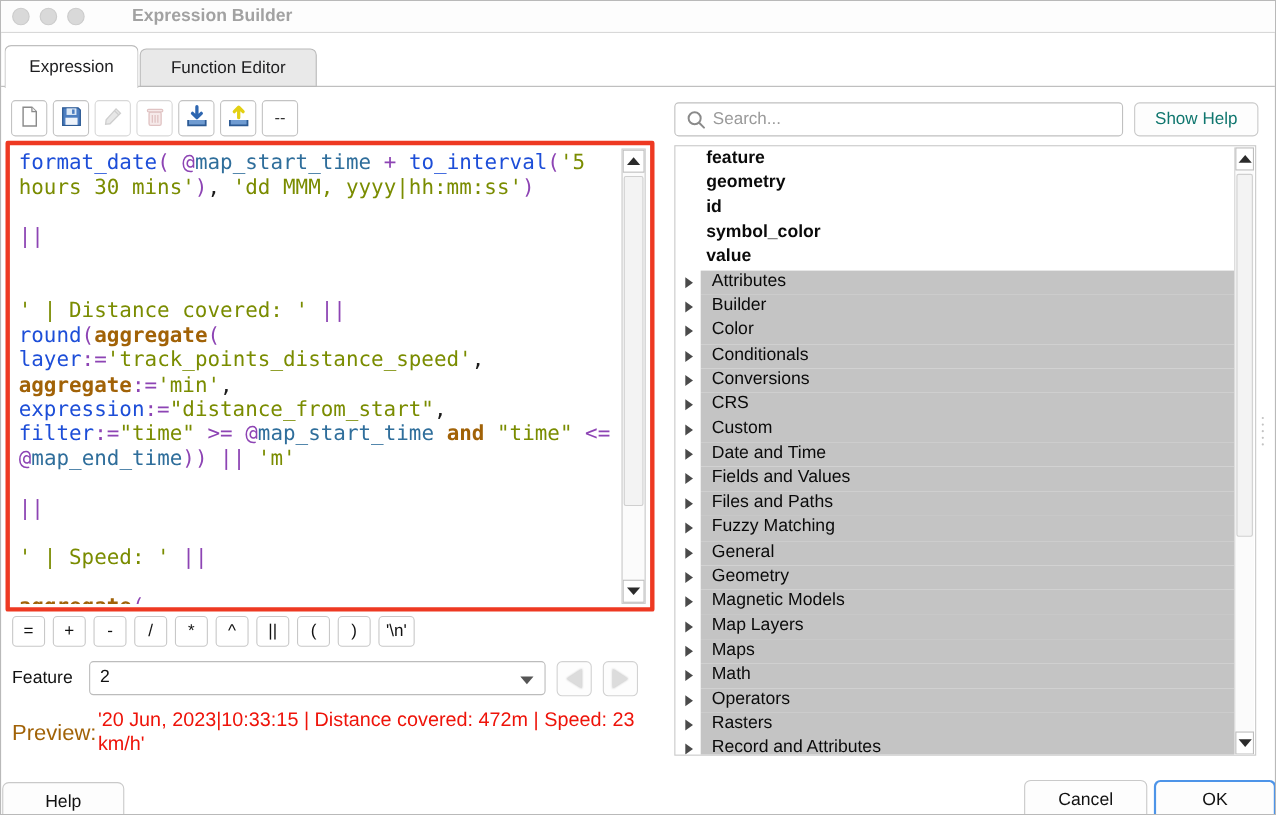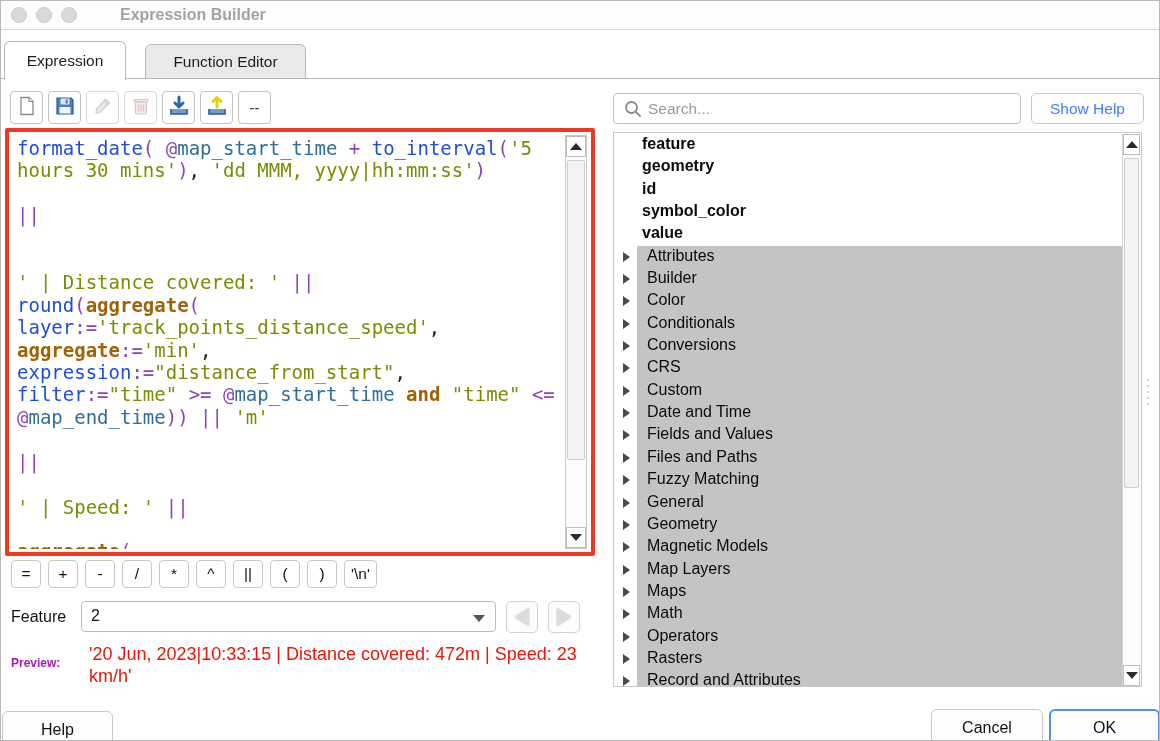--- a/index.html
+++ b/index.html
@@ -8,21 +8,21 @@
 
   
   #titlebar { position:absolute; left:0; top:0; width:100%; height:29px; background:#fdfdfd; border-bottom:1px solid #d8d8d8; }
   .tlight { position:absolute; top:6px; width:16px; height:16px; border-radius:50%; background:#d9d9d9; border:1px solid #cccccc; }
   #title-text { position:absolute; left:103px; top:5px; font-size:16px; font-weight:bold; color:#a2a2a2;margin-left:16px; }
 
   
   #tabline { position:absolute; left:0; top:77px; width:100%; height:1px; background:#b9b9b9; }
   .tab { position:absolute; border:1px solid #b9b9b9; border-radius:6px 6px 0 0; font-size:15.5px; color:#1d1d1f; text-align:center; }
   .tab.active { left:3px; top:40px; width:122px; height:39px; background:#fff; border-bottom:none; line-height:38px; z-index:3; }
-  .tab.inactive { left:144px; top:43px; width:161px; height:35px; background:#e9e9e9; line-height:33px; z-index:1; }
+  .tab.inactive { left:126px; top:43px; width:161px; height:35px; background:#e9e9e9; line-height:33px; z-index:1; }
 
   
   #toolbar { position:absolute; left:9px; top:90px; height:33px; display:flex; gap:5px; }
   .tbtn { width:33px; height:33px; background:#fff; border:1px solid #c3c3c3; border-radius:4px; display:flex; align-items:center; justify-content:center; font-size:15px; color:#333; }
   .tbtn.disabled { border-color:#d8d8d8; }
 
   
   #red-frame { position:absolute; left:4px; top:127px; width:590px; height:428px; border:4px solid #ee3922; border-radius:2px; background:#fff; z-index:2; }
   #editor { position:absolute; left:4px; top:3px; width:552px; height:414px; overflow:hidden; }
   #code { position:absolute; left:4px; top:2px; white-space:pre; font-family:"DejaVu Sans Mono",monospace; font-size:19px; line-height:22.4px; color:#1a1a1a; }
@@ -50,28 +50,28 @@
   #feature-label { position:absolute; left:10px; top:607px; font-size:16px; color:#111; }
   #feature-combo { position:absolute; left:80px; top:600px; width:415px; height:31px; background:#fff; border:1px solid #bcbcbc; border-radius:4px; }
   #feature-value { position:absolute; left:9px; top:5px; font-size:16px; color:#111; }
   #combo-arrow { position:absolute; right:10px; top:13px; width:0; height:0; border-left:6px solid transparent; border-right:6px solid transparent; border-top:7px solid #555; }
   .navbtn { position:absolute; top:600px; width:32px; height:32px; background:#fdfdfd; border:1px solid #d2d2d2; border-radius:5px; display:flex; align-items:center; justify-content:center; }
   #prev-btn { left:505px; } #next-btn { left:547px; }
   .tri-l { width:0; height:0; border-top:9px solid transparent; border-bottom:9px solid transparent; border-right:14px solid #dcdcdc; filter:drop-shadow(0 0 1px #b9b9b9); }
   .tri-r { width:0; height:0; border-top:9px solid transparent; border-bottom:9px solid transparent; border-left:14px solid #dcdcdc; filter:drop-shadow(0 0 1px #b9b9b9); }
 
   
-  #preview-label { position:absolute; left:10px; top:655px; font-size:12px; color:#a21caf;font-weight:bold; }
+  #preview-label { position:absolute; left:10px; top:655px; font-size:20px; color:#a16207; }
   #preview-text { position:absolute; left:88px; top:643px; width:498px; font-size:18px; line-height:21.5px; color:#ee1309; }
 
   
   #search-box { position:absolute; left:612px; top:92px; width:408px; height:31px; background:#fff; border:1px solid #c0c0c0; border-radius:4px; }
   #search-input { position:absolute; left:34px; top:1px; width:365px; height:27px; border:none; outline:none; font-size:15.5px; color:#333; font-family:"Liberation Sans",sans-serif; }
   #search-input::placeholder { color:#9a9a9a; }
-  #show-help-btn { position:absolute; left:1030px; top:92px; width:113px; height:31px; background:#fdfdfd; border:1px solid #c9c9c9; border-radius:5px; font-size:15.5px; color:#3b82f6; text-align:center; line-height:29px; }
+  #show-help-btn { position:absolute; left:1030px; top:92px; width:113px; height:31px; background:#fdfdfd; border:1px solid #c9c9c9; border-radius:5px; font-size:15.5px; color:#0f766e; text-align:center; line-height:29px; }
 
   #func-list { position:absolute; left:612px; top:131px; width:529px; height:555px; background:#fff; border:1px solid #c9c9c9; overflow:hidden; }
   #rows { position:absolute; left:0; top:1px; right:19px; }
   .lrow { position:relative; height:22.35px; font-size:16px; color:#0a0a0a; }
   .lrow.field span { position:absolute; left:28px; top:1px; font-weight:bold; }
   .gband { position:absolute; left:23px; right:0; top:0; bottom:0; background:#c4c4c4; }
   .gband span { position:absolute; left:10px; top:1px; }
   .expander { position:absolute; left:9px; top:6px; width:0; height:0; border-top:5px solid transparent; border-bottom:5px solid transparent; border-left:7px solid #4a4a4a; }
 
   

